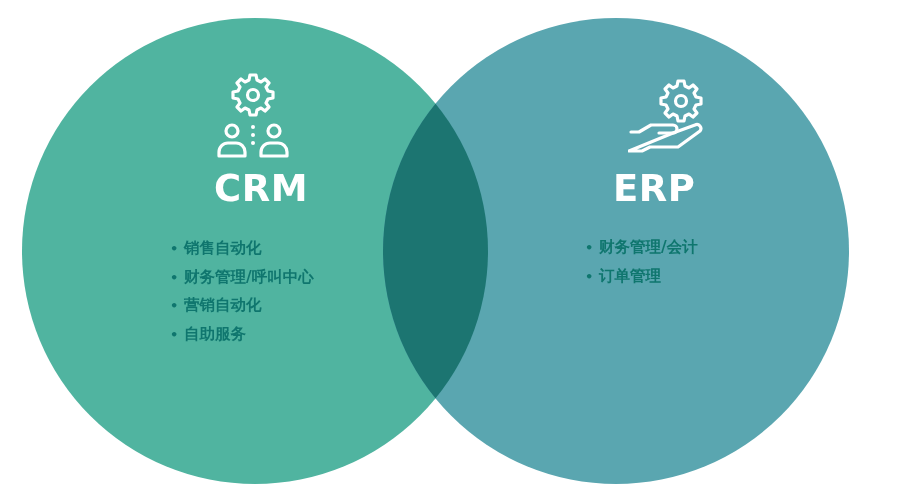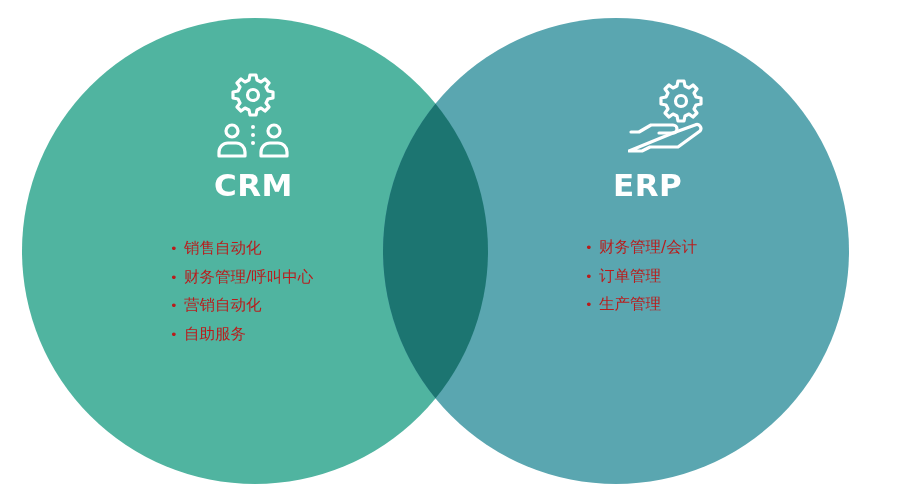--- a/index.html
+++ b/index.html
@@ -1,23 +1,23 @@
 <!DOCTYPE html>
 <html><head>
 <meta charset="utf-8">
 <style>
   html, body { margin:0; padding:0; background:#ffffff; }
   body { width:900px; height:500px; position:relative; overflow:hidden;
          font-family:"DejaVu Sans", "Liberation Sans", sans-serif; }
   #venn { position:absolute; left:0; top:0; }
-  .label-title { position:absolute; color:#ffffff; font-weight:bold; font-size:31px;
+  .label-title { position:absolute; color:#ffffff; font-weight:bold; font-size:37px;
                  font-family:"DejaVu Sans", sans-serif; letter-spacing:0.5px; }
   .icon { position:absolute; }
-  ul.items { position:absolute; list-style:none; margin:0; padding:0; color:#b91c1c;
-             font-size:15.5px; font-weight:normal; }
+  ul.items { position:absolute; list-style:none; margin:0; padding:0; color:#0f766e;
+             font-size:15.5px; font-weight:bold; }
   ul.items li { height:28.5px; line-height:28.5px; white-space:nowrap; }
   ul.items li .bullet { display:inline-block; width:14px; font-size:13px; }
 </style>
 </head>
 <body>
 
 <svg id="venn" width="900" height="500">
   <defs>
     <clipPath id="clipLeft">
         <circle cx="255" cy="251" r="233"></circle>
@@ -63,14 +63,13 @@
     <path d="M3 54 h8 l12-7 h22 a4 4 0 0 1 0 8 h-14"></path>
     <path d="M45 55 l22-8 a4 4 0 0 1 5 6 l-22 16 h-28 l-8 4 h-13 z"></path>
   </g>
 </svg>
 
 <div class="label-title" style="left:613px; top:167px;">ERP</div>
 
 <ul class="items" style="left:585px; top:233px;" id="erp-list">
   <li><span class="bullet">•</span><span>财务管理/会计</span></li>
   <li><span class="bullet">•</span><span>订单管理</span></li>
-  <li><span class="bullet">•</span><span>生产管理</span></li>
 </ul>
 
 </body></html>

